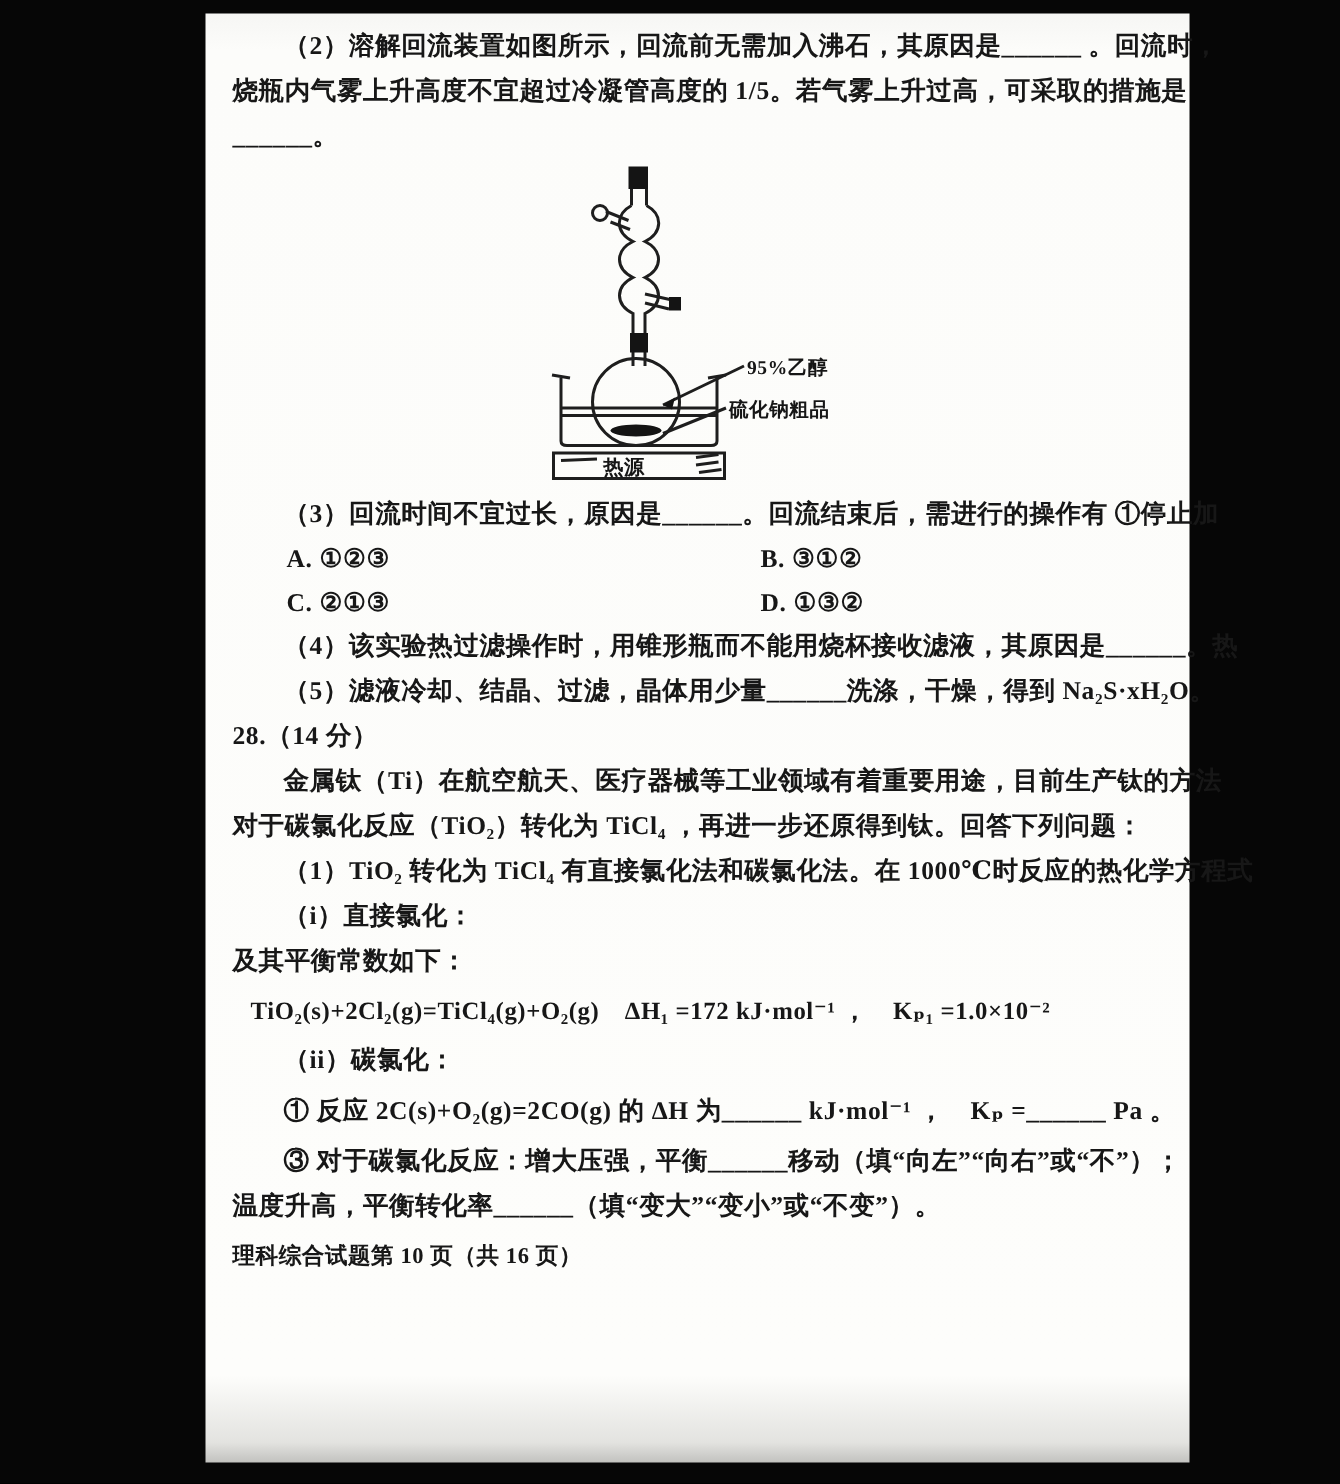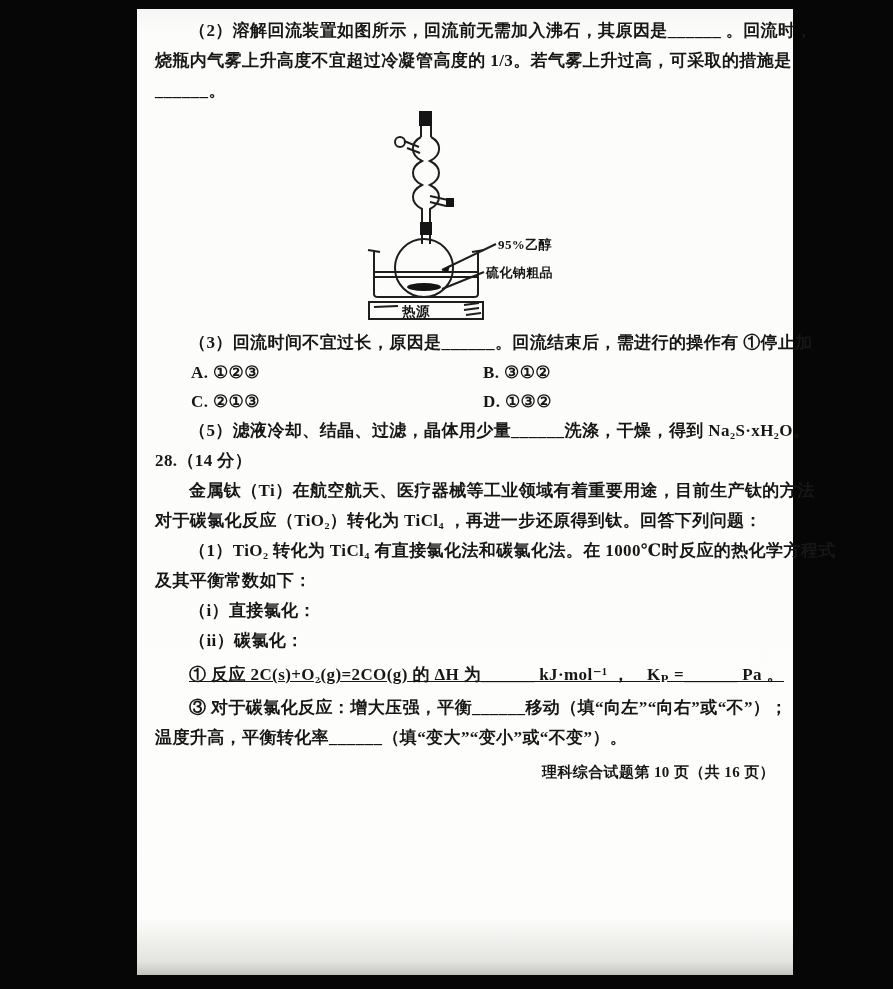--- a/index.html
+++ b/index.html
@@ -14,35 +14,35 @@
     color:#171717;
   }
   .content { padding:7px 18px 0 18px; font-size:17px; font-weight:600; line-height:30px; letter-spacing:.4px; }
   .line { white-space:nowrap; }
   .indent { text-indent:34px; }
   .figure { margin:4px 0 2px 183px; width:332px; height:216px; }
   .figure svg path, .figure svg line, .figure svg circle, .figure svg rect { stroke:#1e1e1e; stroke-width:2; fill:none; }
   .figure svg .solid { fill:#141414; stroke:none; }
   .diagram-label { font-family:"Liberation Serif","DejaVu Serif",serif; font-size:13px; font-weight:700; fill:#161616; stroke:none; }
   .heat-label { font-size:13.5px; }
-  .options-row { display:flex; padding-left:36px; line-height:29px; }
+  .options-row { display:flex; padding-left:36px; line-height:29px;gap:24px; }
   .opt-left { width:292px; }
   .eq { padding-left:12px; line-height:36px; font-size:16.5px; white-space:nowrap; }
-  .sub-eq { line-height:37px;text-decoration:underline; }
-  .footer { text-align:right; font-size:15px; margin-top:8px; line-height:22px; }
+  .sub-eq { line-height:37px; }
+  .footer { text-align:left; font-size:15px; margin-top:8px; line-height:22px; }
 </style>
 </head>
 <body>
 
 <div class="stage">
   <div class="paper">
     <div class="content">
 
       <div class="line indent">（2）溶解回流装置如图所示，回流前无需加入沸石，其原因是______ 。回流时，</div>
-      <div class="line">烧瓶内气雾上升高度不宜超过冷凝管高度的 1/3。若气雾上升过高，可采取的措施是</div>
+      <div class="line">烧瓶内气雾上升高度不宜超过冷凝管高度的 1/5。若气雾上升过高，可采取的措施是</div>
       <div class="line">______。</div>
 
       <div class="figure">
         <svg viewBox="0 0 332 216" width="332" height="216">
 
           <g>
             <rect class="solid" x="81" y="1" width="13" height="15"></rect>
             <line x1="83" y1="16" x2="83" y2="27"></line>
             <line x1="93" y1="16" x2="93" y2="27"></line>
             <path d="M81 37 L66 31"></path>
@@ -94,32 +94,34 @@
 
       <div class="options-row">
         <span class="opt-left">A. ①②③</span>
         <span>B. ③①②</span>
       </div>
       <div class="options-row">
         <span class="opt-left">C. ②①③</span>
         <span>D. ①③②</span>
       </div>
 
+      <div class="line indent">（4）该实验热过滤操作时，用锥形瓶而不能用烧杯接收滤液，其原因是______。热</div>
 
       <div class="line indent">（5）滤液冷却、结晶、过滤，晶体用少量______洗涤，干燥，得到 Na₂S·xH₂O。</div>
 
       <div class="line">28.（14 分）</div>
 
       <div class="line indent">金属钛（Ti）在航空航天、医疗器械等工业领域有着重要用途，目前生产钛的方法</div>
       <div class="line">对于碳氯化反应（TiO₂）转化为 TiCl₄ ，再进一步还原得到钛。回答下列问题：</div>
 
       <div class="line indent">（1）TiO₂ 转化为 TiCl₄ 有直接氯化法和碳氯化法。在 1000℃时反应的热化学方程式</div>
+      <div class="line indent">（i）直接氯化：</div>
+
       <div class="line">及其平衡常数如下：</div>
-
-      <div class="line indent">（i）直接氯化：</div>
+      <div class="line eq">TiO₂(s)+2Cl₂(g)=TiCl₄(g)+O₂(g)　ΔH₁ =172 kJ·mol⁻¹ ，　Kₚ₁ =1.0×10⁻²</div>
 
       <div class="line indent">（ii）碳氯化：</div>
 
       <div class="line indent sub-eq">① 反应 2C(s)+O₂(g)=2CO(g) 的 ΔH 为______ kJ·mol⁻¹ ，　Kₚ =______ Pa 。</div>
       <div class="line indent">③ 对于碳氯化反应：增大压强，平衡______移动（填“向左”“向右”或“不”）；</div>
       <div class="line">温度升高，平衡转化率______（填“变大”“变小”或“不变”）。</div>
 
       <div class="footer">理科综合试题第 10 页（共 16 页）</div>
 
     </div>

